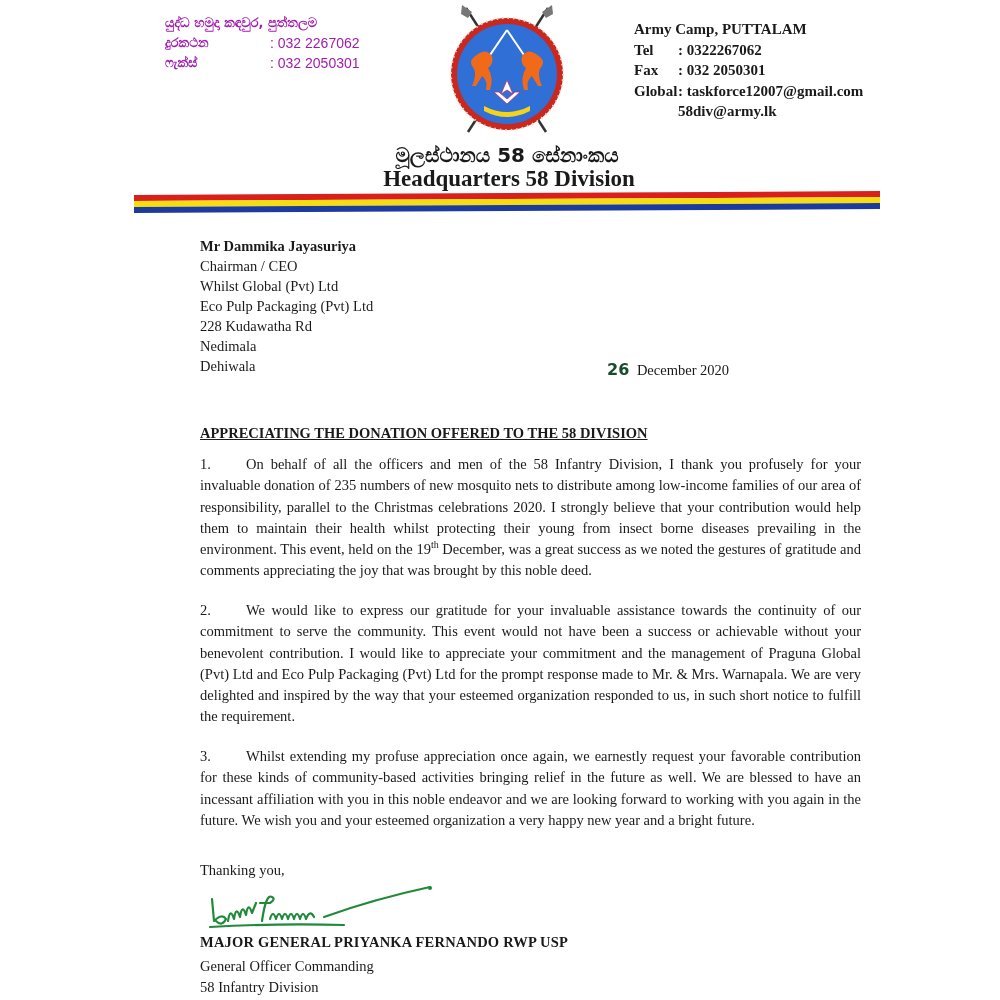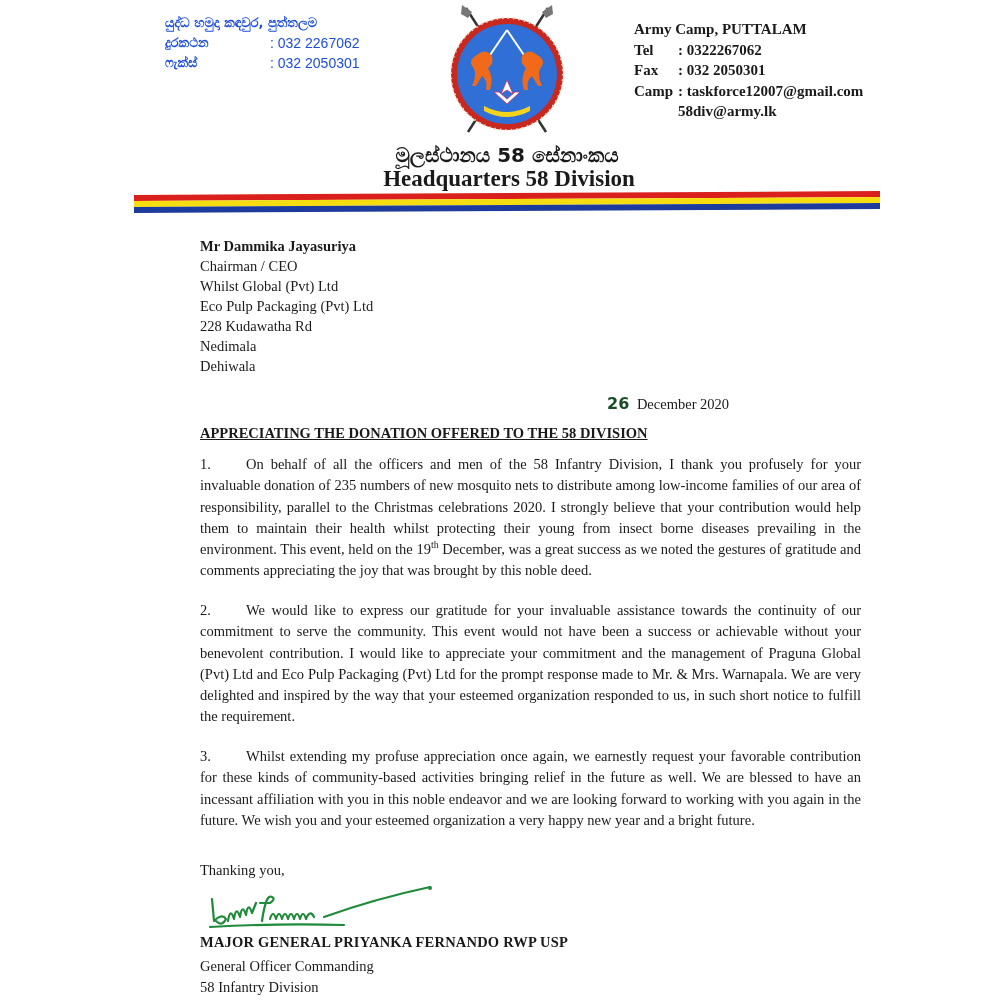--- a/index.html
+++ b/index.html
@@ -1,21 +1,21 @@
 <!DOCTYPE html>
 <html><head>
 <meta charset="utf-8">
 <style>
   html, body { margin: 0; padding: 0; background: #ffffff; }
   body { width: 1000px; height: 1000px; position: relative; overflow: hidden;
          font-family: "Liberation Serif", "DejaVu Serif", serif; color: #1a1a1a; }
   .abs { position: absolute; }
 
   
-  .sin-block { left: 165px; top: 13px; font-family: "DejaVu Sans", "Liberation Sans", sans-serif; font-size: 13px; line-height: 20px; font-weight: bold; color: #1d4ed8; }
+  .sin-block { left: 165px; top: 13px; font-family: "DejaVu Sans", "Liberation Sans", sans-serif; font-size: 13px; line-height: 20px; font-weight: bold; color: #a21caf; }
   .sin-row { display: flex; justify-content: center; }
   .sin-label { width: 105px; }
   .sin-val { font-family: "Liberation Sans", sans-serif; font-weight: normal; font-size: 14px; }
 
   
   .emblem { left: 434px; top: 2px; width: 146px; height: 134px; }
 
   
   .en-block { left: 634px; top: 19px; font-size: 15px; font-weight: bold; line-height: 20.5px; }
   .en-row { display: flex; }
@@ -30,21 +30,21 @@
   .stripe { left: 134px; top: 193px; width: 746px; height: 18px; transform: skewY(-0.3deg); }
   .stripe div { height: 6px; }
   .s-red { background: #d9201c; }
   .s-yel { background: #f6dd10; }
   .s-blu { background: #1d3b9c; }
 
   
   .addr { left: 200px; top: 236px; font-size: 14.5px; line-height: 20px; }
   .addr .name { font-weight: bold; }
 
-  .date { left: 607px; top: 394px; font-size: 14.5px; }
+  .date { left: 607px; top: 360px; font-size: 14.5px; }
   .date .day { font-weight: bold; color: #184d2a; font-family: "DejaVu Sans", sans-serif; font-size: 16px; margin-right: 4px; }
 
   .subject { left: 200px; top: 425px; font-size: 14.5px; font-weight: bold; text-decoration: underline; }
 
   .para { left: 200px; width: 661px; font-size: 14.5px; line-height: 21.3px; text-align: justify; }
   .para .num { display: inline-block; width: 46px; }
   .p1 { top: 454px; }
   .p2 { top: 600px; }
   .p3 { top: 746px; }
   sup { font-size: 10px; line-height: 0; }
@@ -95,21 +95,21 @@
   <div>Army Camp, PUTTALAM</div>
   <div class="en-row">
     <span class="en-label">Tel</span>
     <span>: 0322267062</span>
   </div>
   <div class="en-row">
     <span class="en-label">Fax</span>
     <span>: 032 2050301</span>
   </div>
   <div class="en-row">
-    <span class="en-label">Camp</span>
+    <span class="en-label">Global</span>
     <span>: taskforce12007@gmail.com</span>
   </div>
   <div class="en-indent">58div@army.lk</div>
 </div>
 
 <div class="abs title-si">මූලස්ථානය 58 සේනාංකය</div>
 <div class="abs title-en">Headquarters 58 Division</div>
 
 <div class="abs stripe">
   <div class="s-red"></div>

